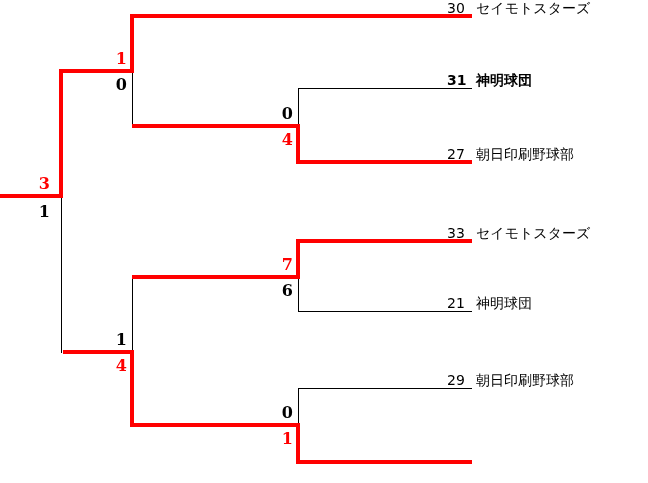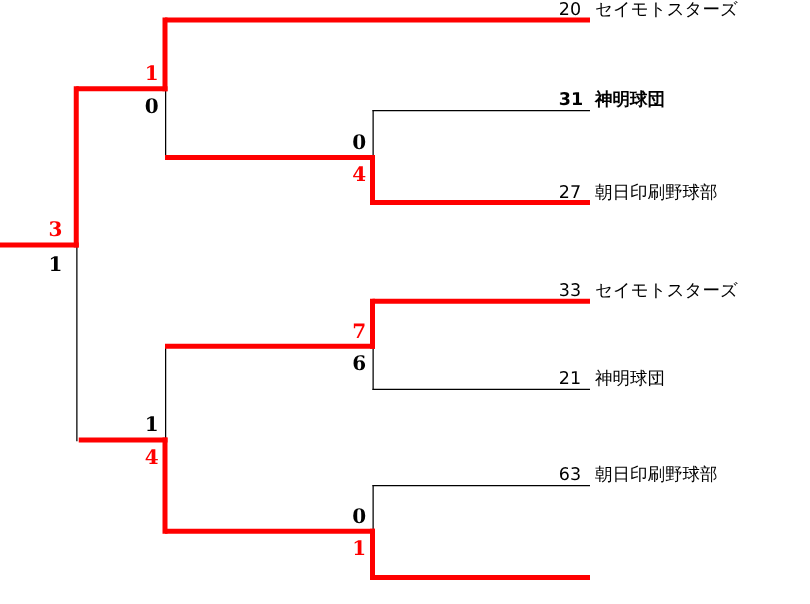--- a/index.html
+++ b/index.html
@@ -75,36 +75,36 @@
   <div class="ln red" style="left:298px; top:239px; width:174px; height:4px;"></div>
   <div class="ln red" style="left:296px; top:239px; width:4px;  height:40px;"></div>
   <div class="ln red" style="left:132px; top:275px; width:168px; height:4px;"></div>
   <div class="ln red" style="left:130px; top:350px; width:4px;  height:77px;"></div>
   <div class="ln red" style="left:63px;  top:350px; width:71px; height:4px;"></div>
   <div class="ln red" style="left:298px; top:460px; width:174px; height:4px;"></div>
   <div class="ln red" style="left:296px; top:423px; width:4px;  height:41px;"></div>
   <div class="ln red" style="left:132px; top:423px; width:168px; height:4px;"></div>
 
   <div class="team-label" style="left:447px; top:0px;">
-    <span class="seed">20</span><span class="tname">セイモトスターズ</span>
+    <span class="seed">30</span><span class="tname">セイモトスターズ</span>
   </div>
   <div class="team-label" style="left:447px; top:72px;font-weight:bold;">
     <span class="seed">31</span><span class="tname">神明球団</span>
   </div>
   <div class="team-label" style="left:447px; top:146px;">
     <span class="seed">27</span><span class="tname">朝日印刷野球部</span>
   </div>
   <div class="team-label" style="left:447px; top:225px;">
     <span class="seed">33</span><span class="tname">セイモトスターズ</span>
   </div>
   <div class="team-label" style="left:447px; top:295px;">
     <span class="seed">21</span><span class="tname">神明球団</span>
   </div>
   <div class="team-label" style="left:447px; top:372px;">
-    <span class="seed">63</span><span class="tname">朝日印刷野球部</span>
+    <span class="seed">29</span><span class="tname">朝日印刷野球部</span>
   </div>
 
   <div class="score red" style="left:20px;  top:175px;">3</div>
   <div class="score black" style="left:20px;  top:203px;">1</div>
 
   <div class="score red" style="left:97px;  top:50px;">1</div>
   <div class="score black" style="left:97px;  top:76px;">0</div>
 
   <div class="score black" style="left:263px; top:105px;">0</div>
   <div class="score red" style="left:263px; top:131px;">4</div>

